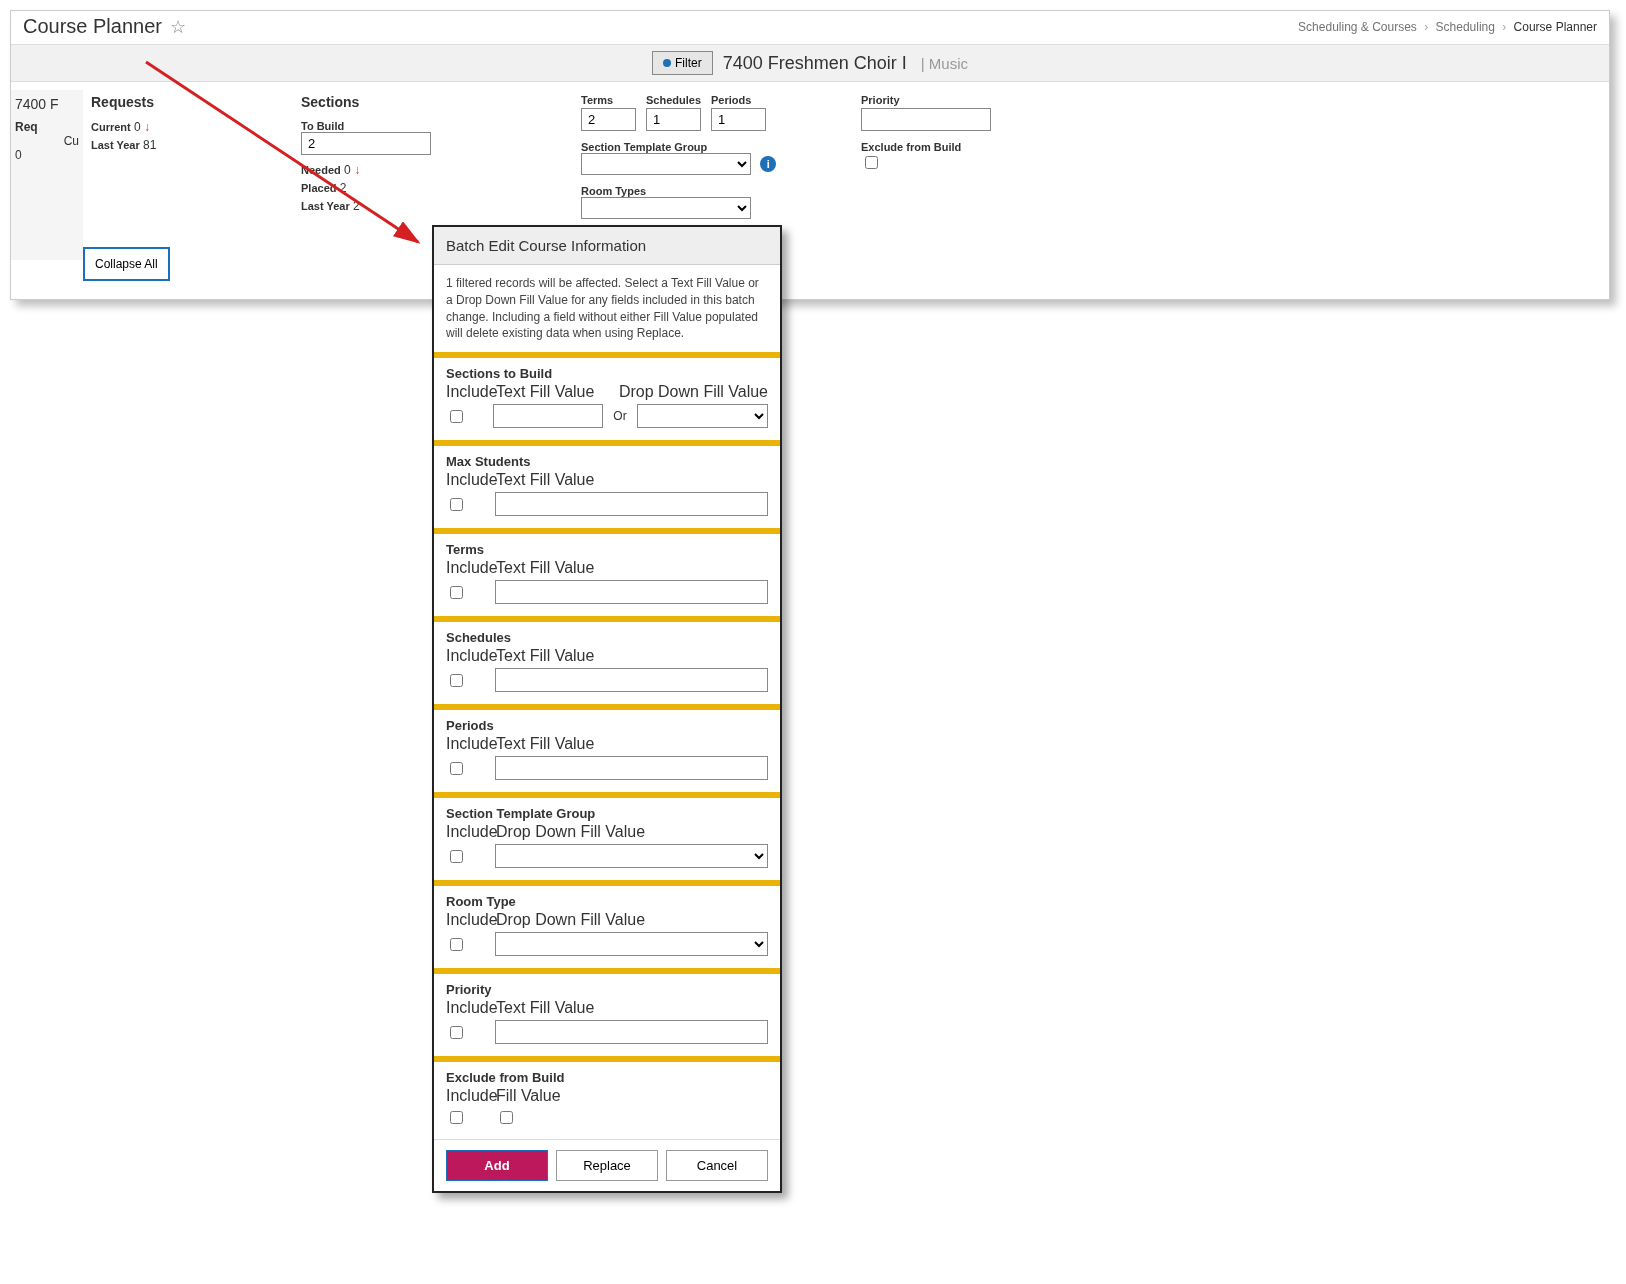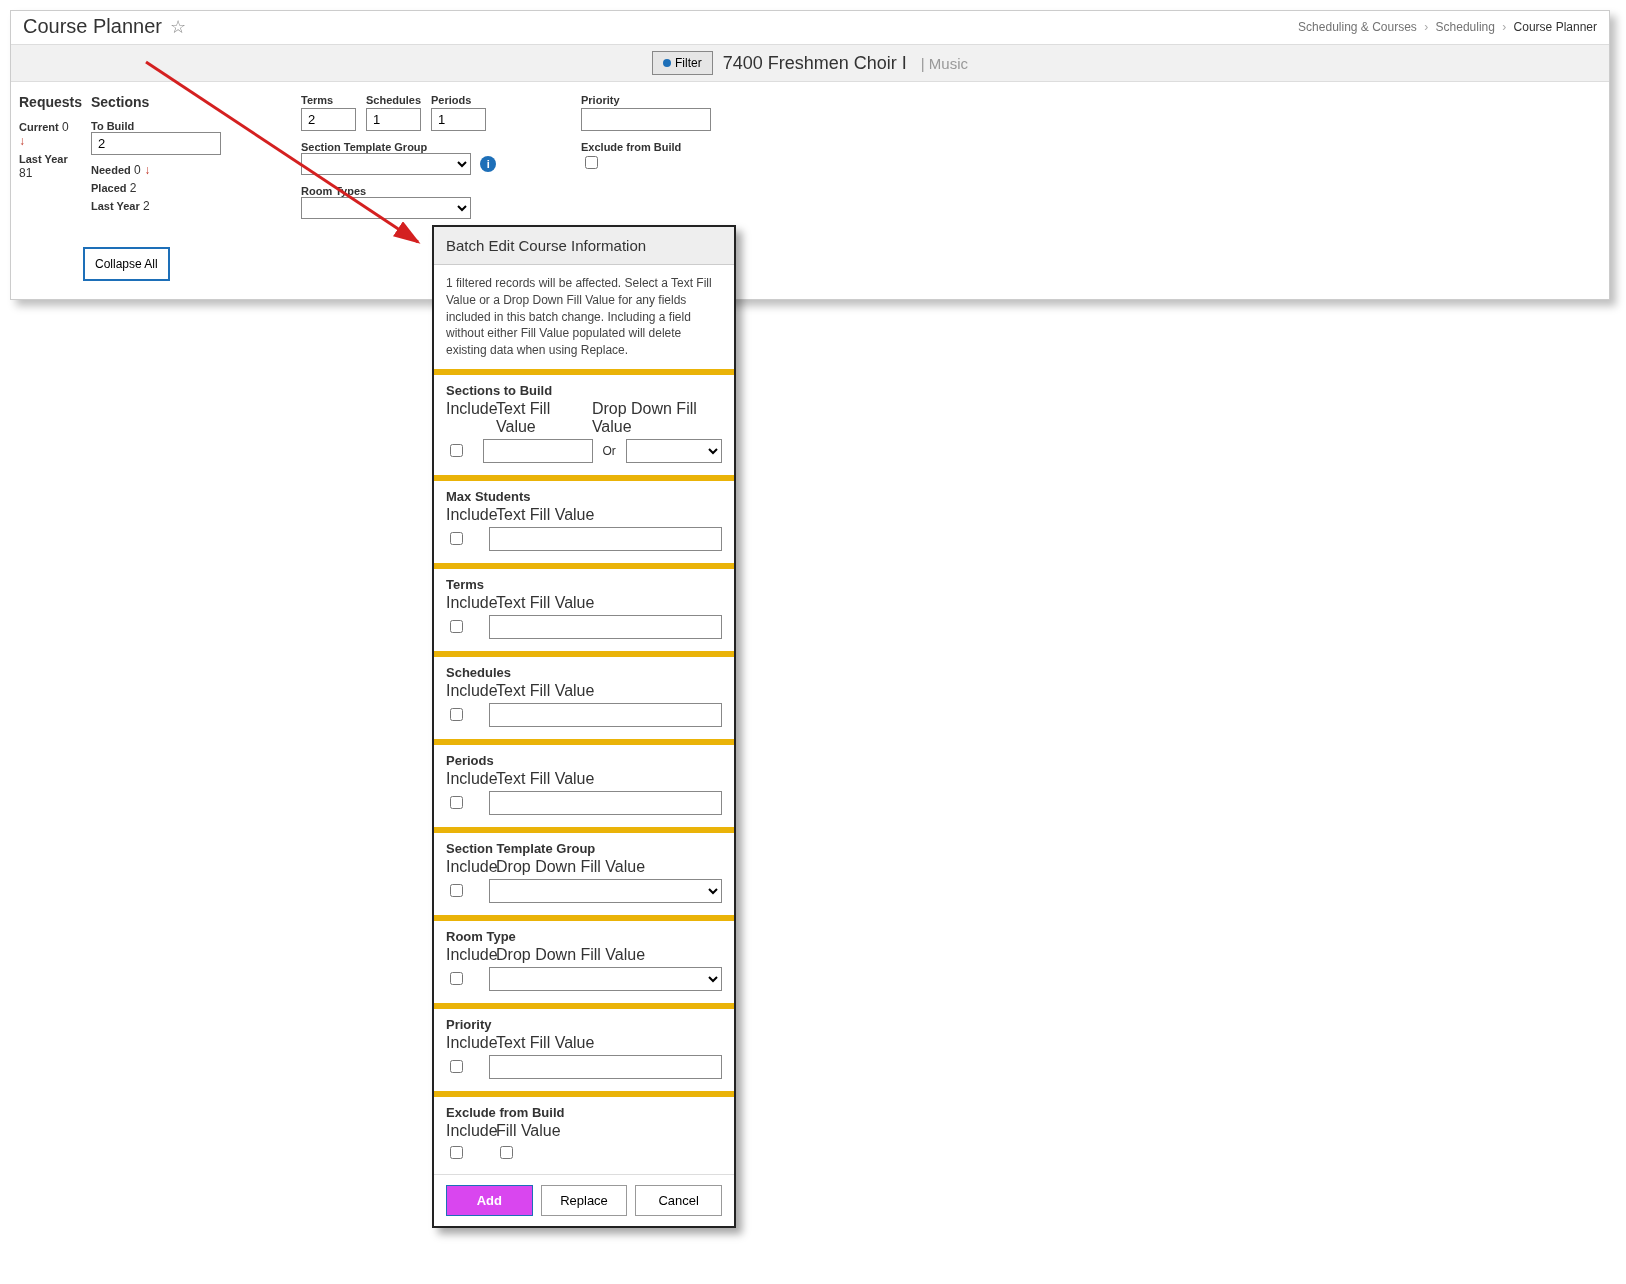--- a/index.html
+++ b/index.html
@@ -112,21 +112,21 @@
     display:inline-flex; align-items:center; justify-content:center;
     width:16px; height:16px; border-radius:50%;
     background:#1d6fb8; color:#fff; font-size:11px; font-weight:bold;
     margin-left:6px;
   }
   
   .dialog {
     position: absolute;
     left: 432px;
     top: 225px;
-    width: 304px;
+    width: 350px;
     border: 2px solid #222;
     background: #fff;
     box-shadow: 6px 6px 8px rgba(0,0,0,0.35);
     font-size: 12px;
   }
   .dialog-header {
     background: #eee;
     border-bottom: 1px solid #ccc;
     padding: 10px 12px;
     font-size: 15px;
@@ -165,21 +165,21 @@
   .ddselect.long { width:280px; }
   .or-text { font-size:12px; }
   .dialog-footer {
     display:flex; gap:8px; padding:10px 12px;
     border-top: 1px solid #ddd;
   }
   .btn {
     flex:1; padding:7px 0; font-size:13px; text-align:center;
     border:1px solid #999; background:#fff; cursor:pointer;
   }
-  .btn.primary { background:#d946ef; color:#fff; font-weight:bold; border-color:#1d6fb8;}
+  .btn.primary { background:#be185d; color:#fff; font-weight:bold; border-color:#1d6fb8;}
   
   .arrow-svg {
     position:absolute;
     left: 140px;
     top: 56px;
     pointer-events:none;
   }
 </style>
 </head>
 <body>
@@ -202,20 +202,26 @@
   <div class="subheader">
     <button class="filter-btn">
       <span class="filter-dot"></span>
       <span>Filter</span>
     </button>
     <span class="course-title">7400 Freshmen Choir I</span>
     <span class="course-dept">| Music</span>
   </div>
 
   <div class="content-grid">
+    <div class="left-stub">
+      <div style="font-size:14px;white-space:nowrap;">7400 F</div>
+      <div style="margin-top:8px;font-weight:bold;">Req</div>
+      <div style="text-align:right;">Cu</div>
+      <div>0</div>
+    </div>
 
     <div class="col">
       <h4>Requests</h4>
       <div class="mini-row">
         <span class="smlabel">Current</span>
         <span>0</span>
         <span class="redarrow">↓</span>
       </div>
       <div class="mini-row">
         <span class="smlabel">Last Year</span>

